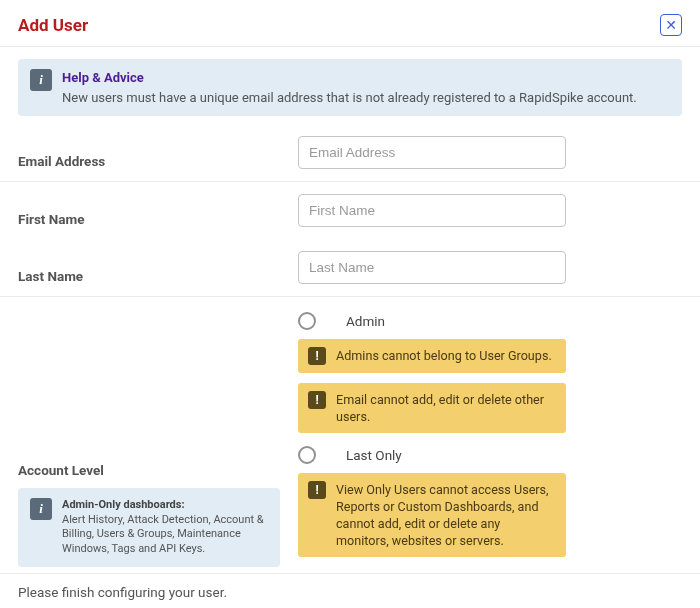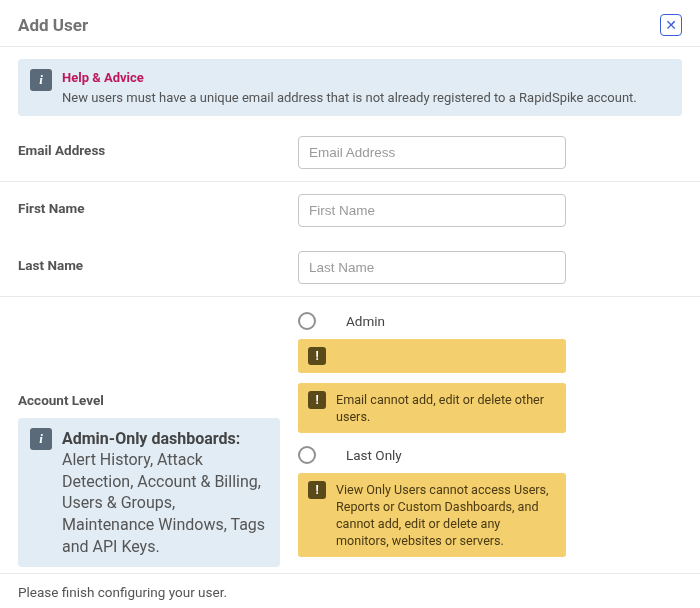--- a/index.html
+++ b/index.html
@@ -14,21 +14,21 @@
   .modal { width: 700px; }
   .header {
     display: flex;
     justify-content: space-between;
     align-items: center;
     padding: 14px 18px 10px 18px;
   }
   .header h1 {
     font-size: 17px;
     font-weight: 700;
-    color: #737373;
+    color: #b91c1c;
   }
   .close-btn {
     width: 22px; height: 22px;
     border: 1.5px solid #3a5fd9;
     border-radius: 4px;
     display: flex; align-items: center; justify-content: center;
     color: #3a5fd9;
     font-size: 14px;
     cursor: pointer;
     background: #fff;
@@ -48,24 +48,24 @@
     background: #5a6a78;
     border-radius: 3px;
     color: #fff;
     display: flex; align-items: center; justify-content: center;
     font-family: Georgia, serif;
     font-style: italic;
     font-size: 13px;
     font-weight: 600;
   }
   .advice-text { font-size: 13px; color: #555; line-height: 1.35; }
-  .advice-text .title { font-weight: 700; display: block; margin-bottom: 2px; color: #be185d; }
+  .advice-text .title { font-weight: 700; display: block; margin-bottom: 2px; color: #4c1d95; }
   .form-row {
     display: flex;
-    align-items: flex-start;
+    align-items: flex-end;
     padding: 12px 18px;
   }
   .label-col {
     flex: 0 0 280px;
     padding-top: 6px;
     font-weight: 700;
     color: #545454;
     font-size: 13.5px;
   }
   .input-col { flex: 1; }
@@ -82,21 +82,21 @@
   .account-left { flex: 0 0 280px; }
   .admin-info {
     background: #e1ecf4;
     border-radius: 4px;
     padding: 10px 12px;
     display: flex;
     gap: 10px;
     margin-top: 10px;
     width: 262px;
   }
-  .admin-info-text { font-size: 16px; color: #555; line-height: 1.35; }
+  .admin-info-text { font-size: 11px; color: #555; line-height: 1.35; }
   .admin-info-text .title { font-weight: 700; display: block; color:#444; }
   .radio-group { flex: 1; }
   .radio-item {
     display: flex;
     align-items: center;
     gap: 30px;
     padding: 3px 0 3px 0;
     font-size: 13.5px;
     color: #444;
     cursor: pointer;
@@ -197,20 +197,21 @@
       </div>
     </div>
     <div class="radio-group">
 
       <label class="radio-item">
         <span class="radio-circle"></span>
         <span>Admin</span>
       </label>
       <div class="warn-box">
         <div class="warn-sq">!</div>
+        <div class="warn-text">Admins cannot belong to User Groups.</div>
       </div>
 
       <div class="warn-box">
         <div class="warn-sq">!</div>
         <div class="warn-text">Email cannot add, edit or delete other users.</div>
       </div>
 
       <label class="radio-item">
         <span class="radio-circle"></span>
         <span>Last Only</span>

